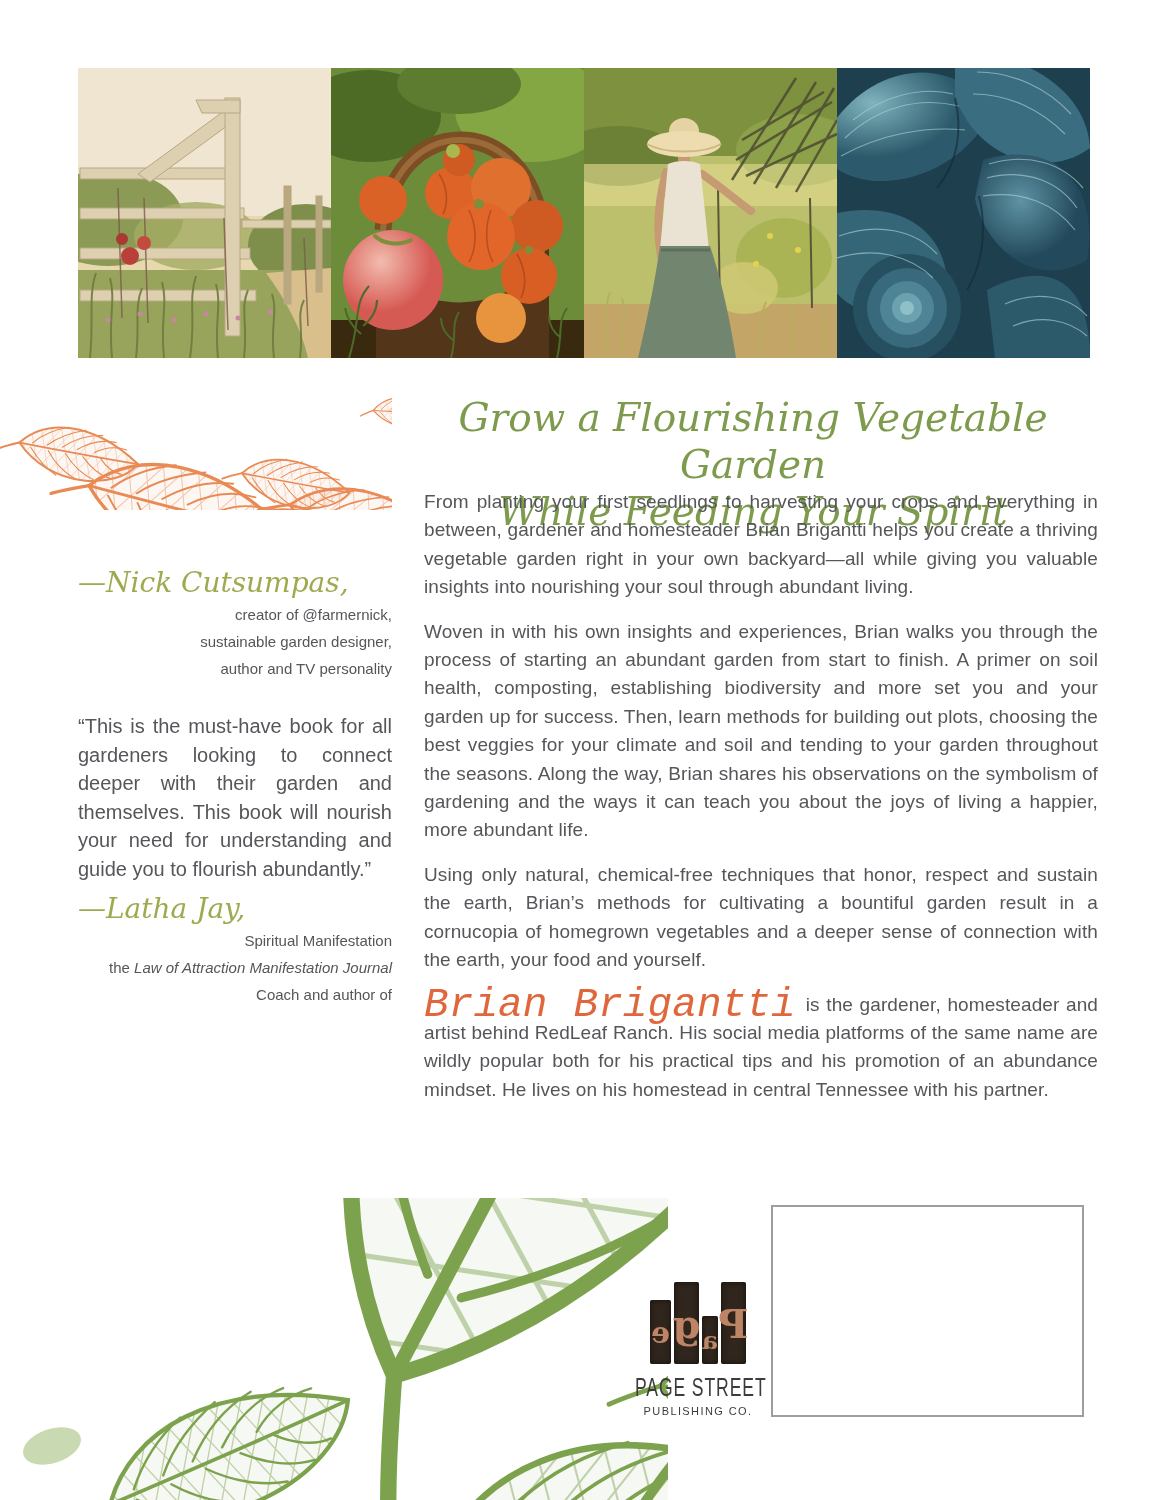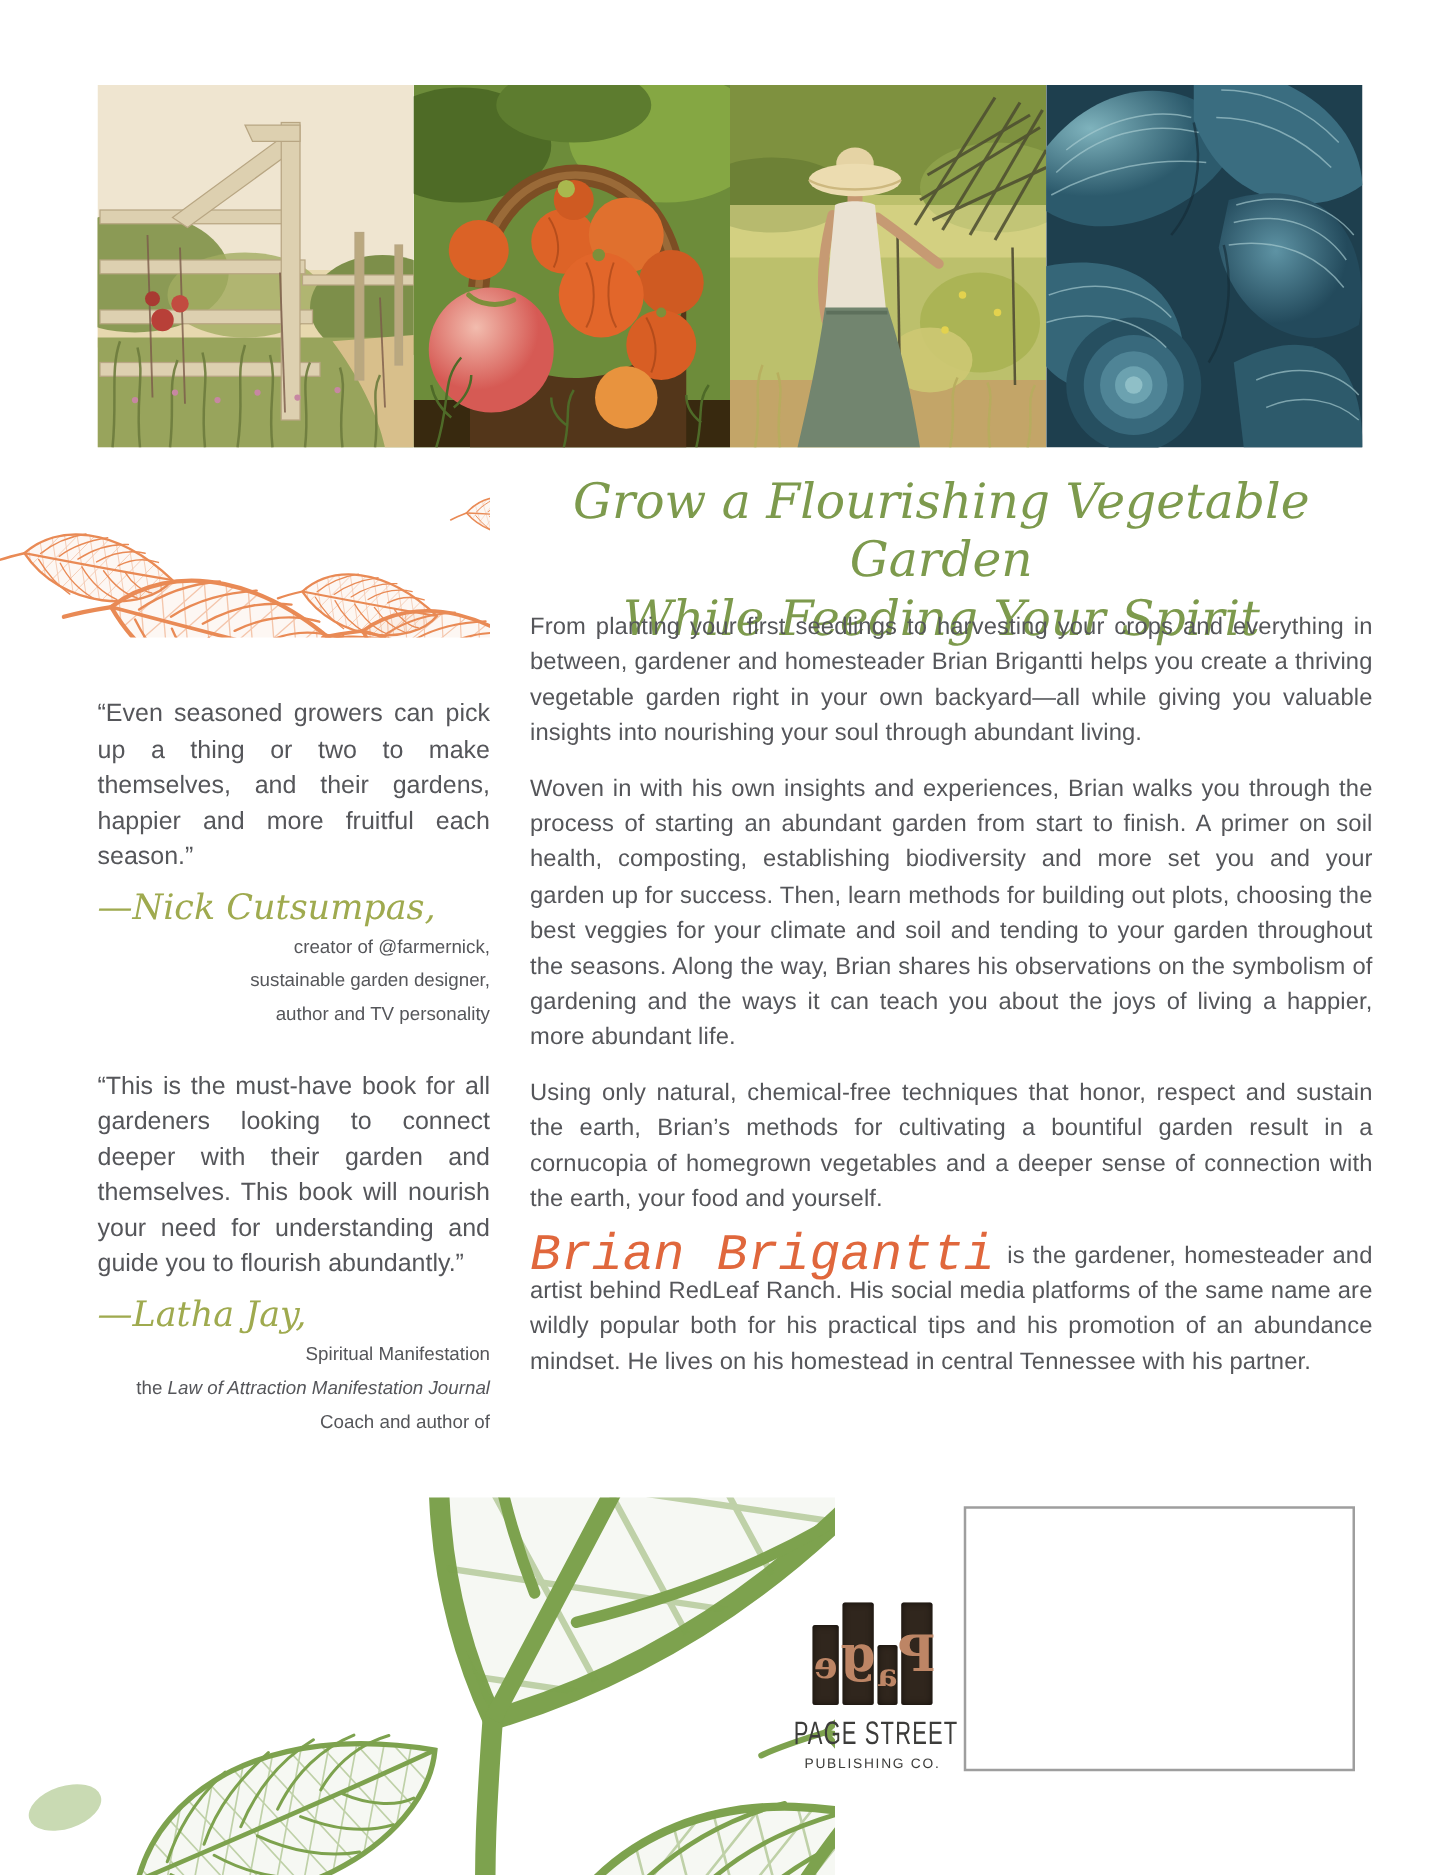--- a/index.html
+++ b/index.html
@@ -8,21 +8,21 @@
 
   
   .photo-strip{position:absolute;left:78px;top:68px;width:1012px;height:290px;display:flex;z-index:2;}
   .photo{width:253px;height:290px;flex:0 0 253px;display:block;}
 
   
   .orange-leaves{position:absolute;left:0;top:370px;width:392px;height:140px;color:#e98a55;z-index:1;}
   .green-leaves{position:absolute;left:0;top:1198px;width:668px;height:302px;color:#7da24e;z-index:1;}
 
   
-  .headline{position:absolute;left:400px;top:378px;width:706px;text-align:center;
+  .headline{position:absolute;left:400px;top:394px;width:706px;text-align:center;
             font-family:"DejaVu Serif",serif;font-style:italic;font-weight:500;
             font-size:39px;line-height:47px;color:#7d9a4d;z-index:2;}
 
   
   .right-col{position:absolute;left:424px;top:488px;width:674px;z-index:2;}
   .right-col p{margin:0 0 16px 0;font-size:19px;line-height:28.4px;text-align:justify;
                letter-spacing:.1px;color:#55565a;}
   .author-script{font-family:Liberation Mono, monospace;font-style:italic;font-size:41px;
                  color:#e0673c;padding-right:10px;line-height:0;vertical-align:-5px;margin-top:31px;}
 
@@ -262,21 +262,20 @@
     <use href="#leafsym" transform="translate(94,84) rotate(9) scale(1.05)"></use>
   </svg>
 
   <div class="headline">
     <div>Grow a Flourishing Vegetable Garden</div>
     <div>While Feeding Your Spirit</div>
   </div>
 
   <div class="left-col">
     <div>
-      <p class="qtext">“Even seasoned growers can pick up a thing or two to make themselves, and their gardens, happier and more fruitful each season.”</p>
       <p class="attr-script">—Nick Cutsumpas,</p>
       <p class="attr-line">creator of @farmernick,</p>
       <p class="attr-line">sustainable garden designer,</p>
       <p class="attr-line">author and TV personality</p>
     </div>
     <div class="quote2">
       <p class="qtext">“This is the must-have book for all gardeners looking to connect deeper with their garden and themselves. This book will nourish your need for understanding and guide you to flourish abundantly.”</p>
       <p class="attr-script">—Latha Jay,</p>
       <p class="attr-line">Spiritual Manifestation</p>
       <p class="attr-line"><span>the </span><em>Law of Attraction Manifestation Journal</em></p>

